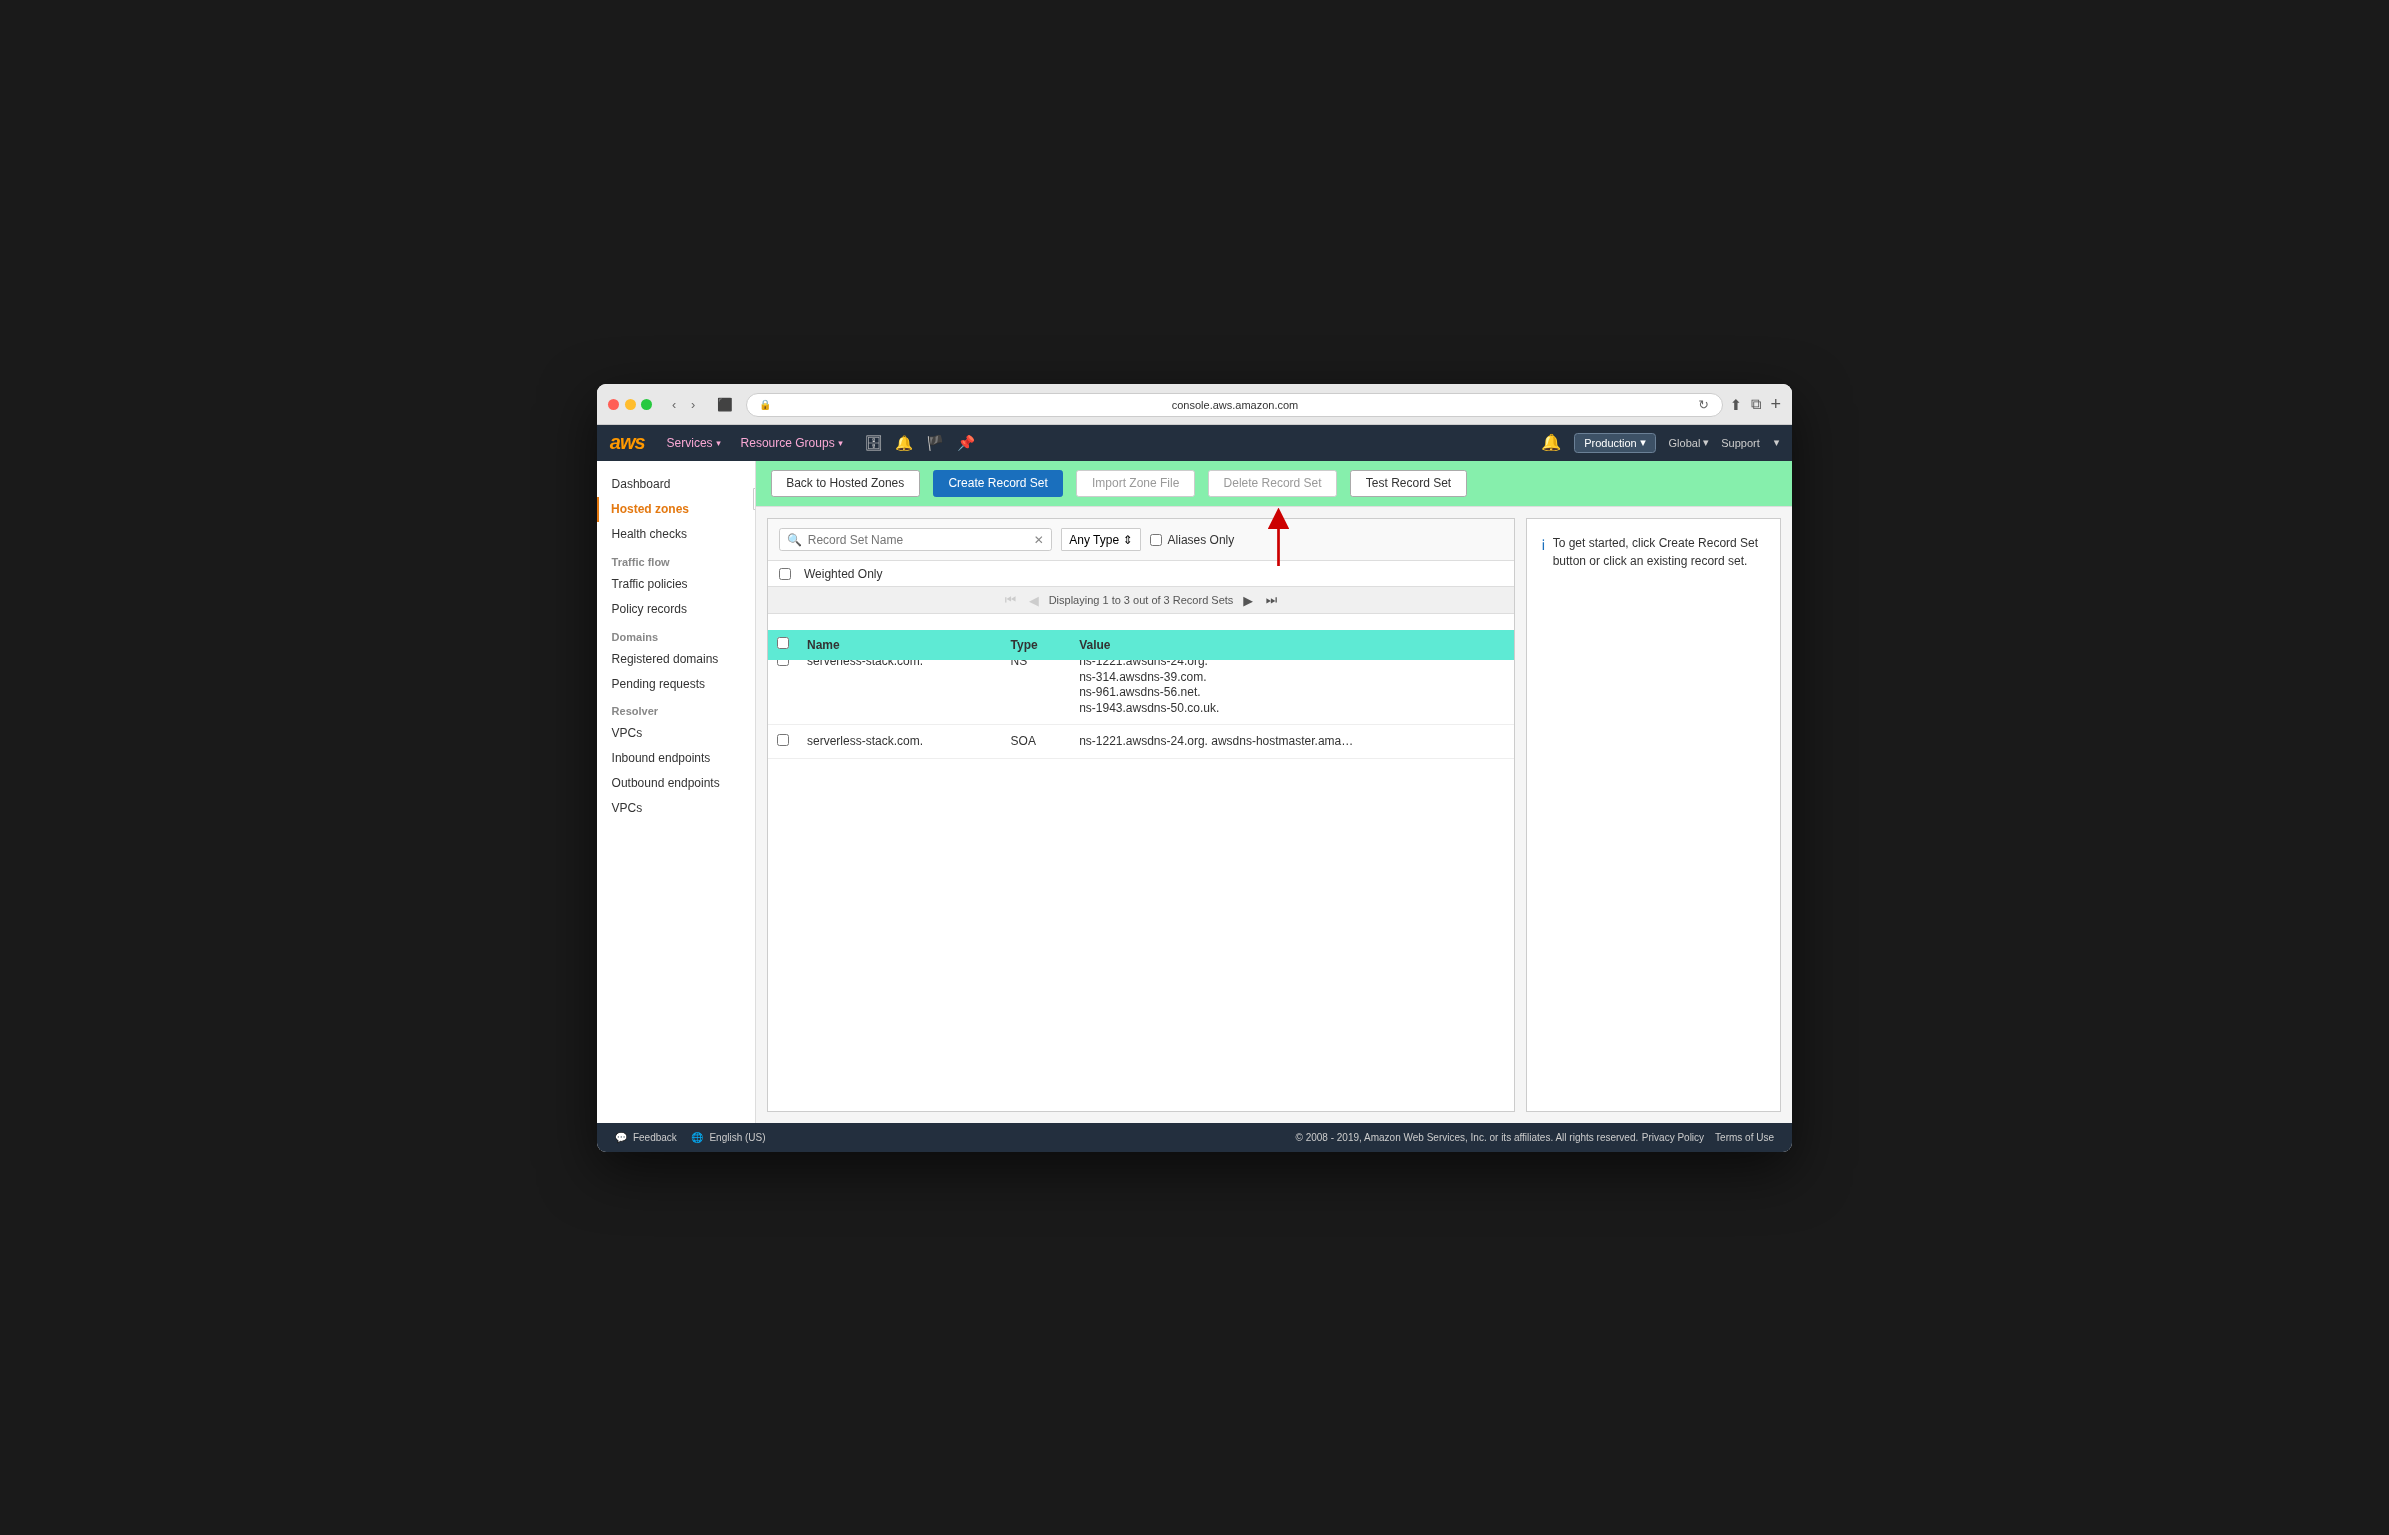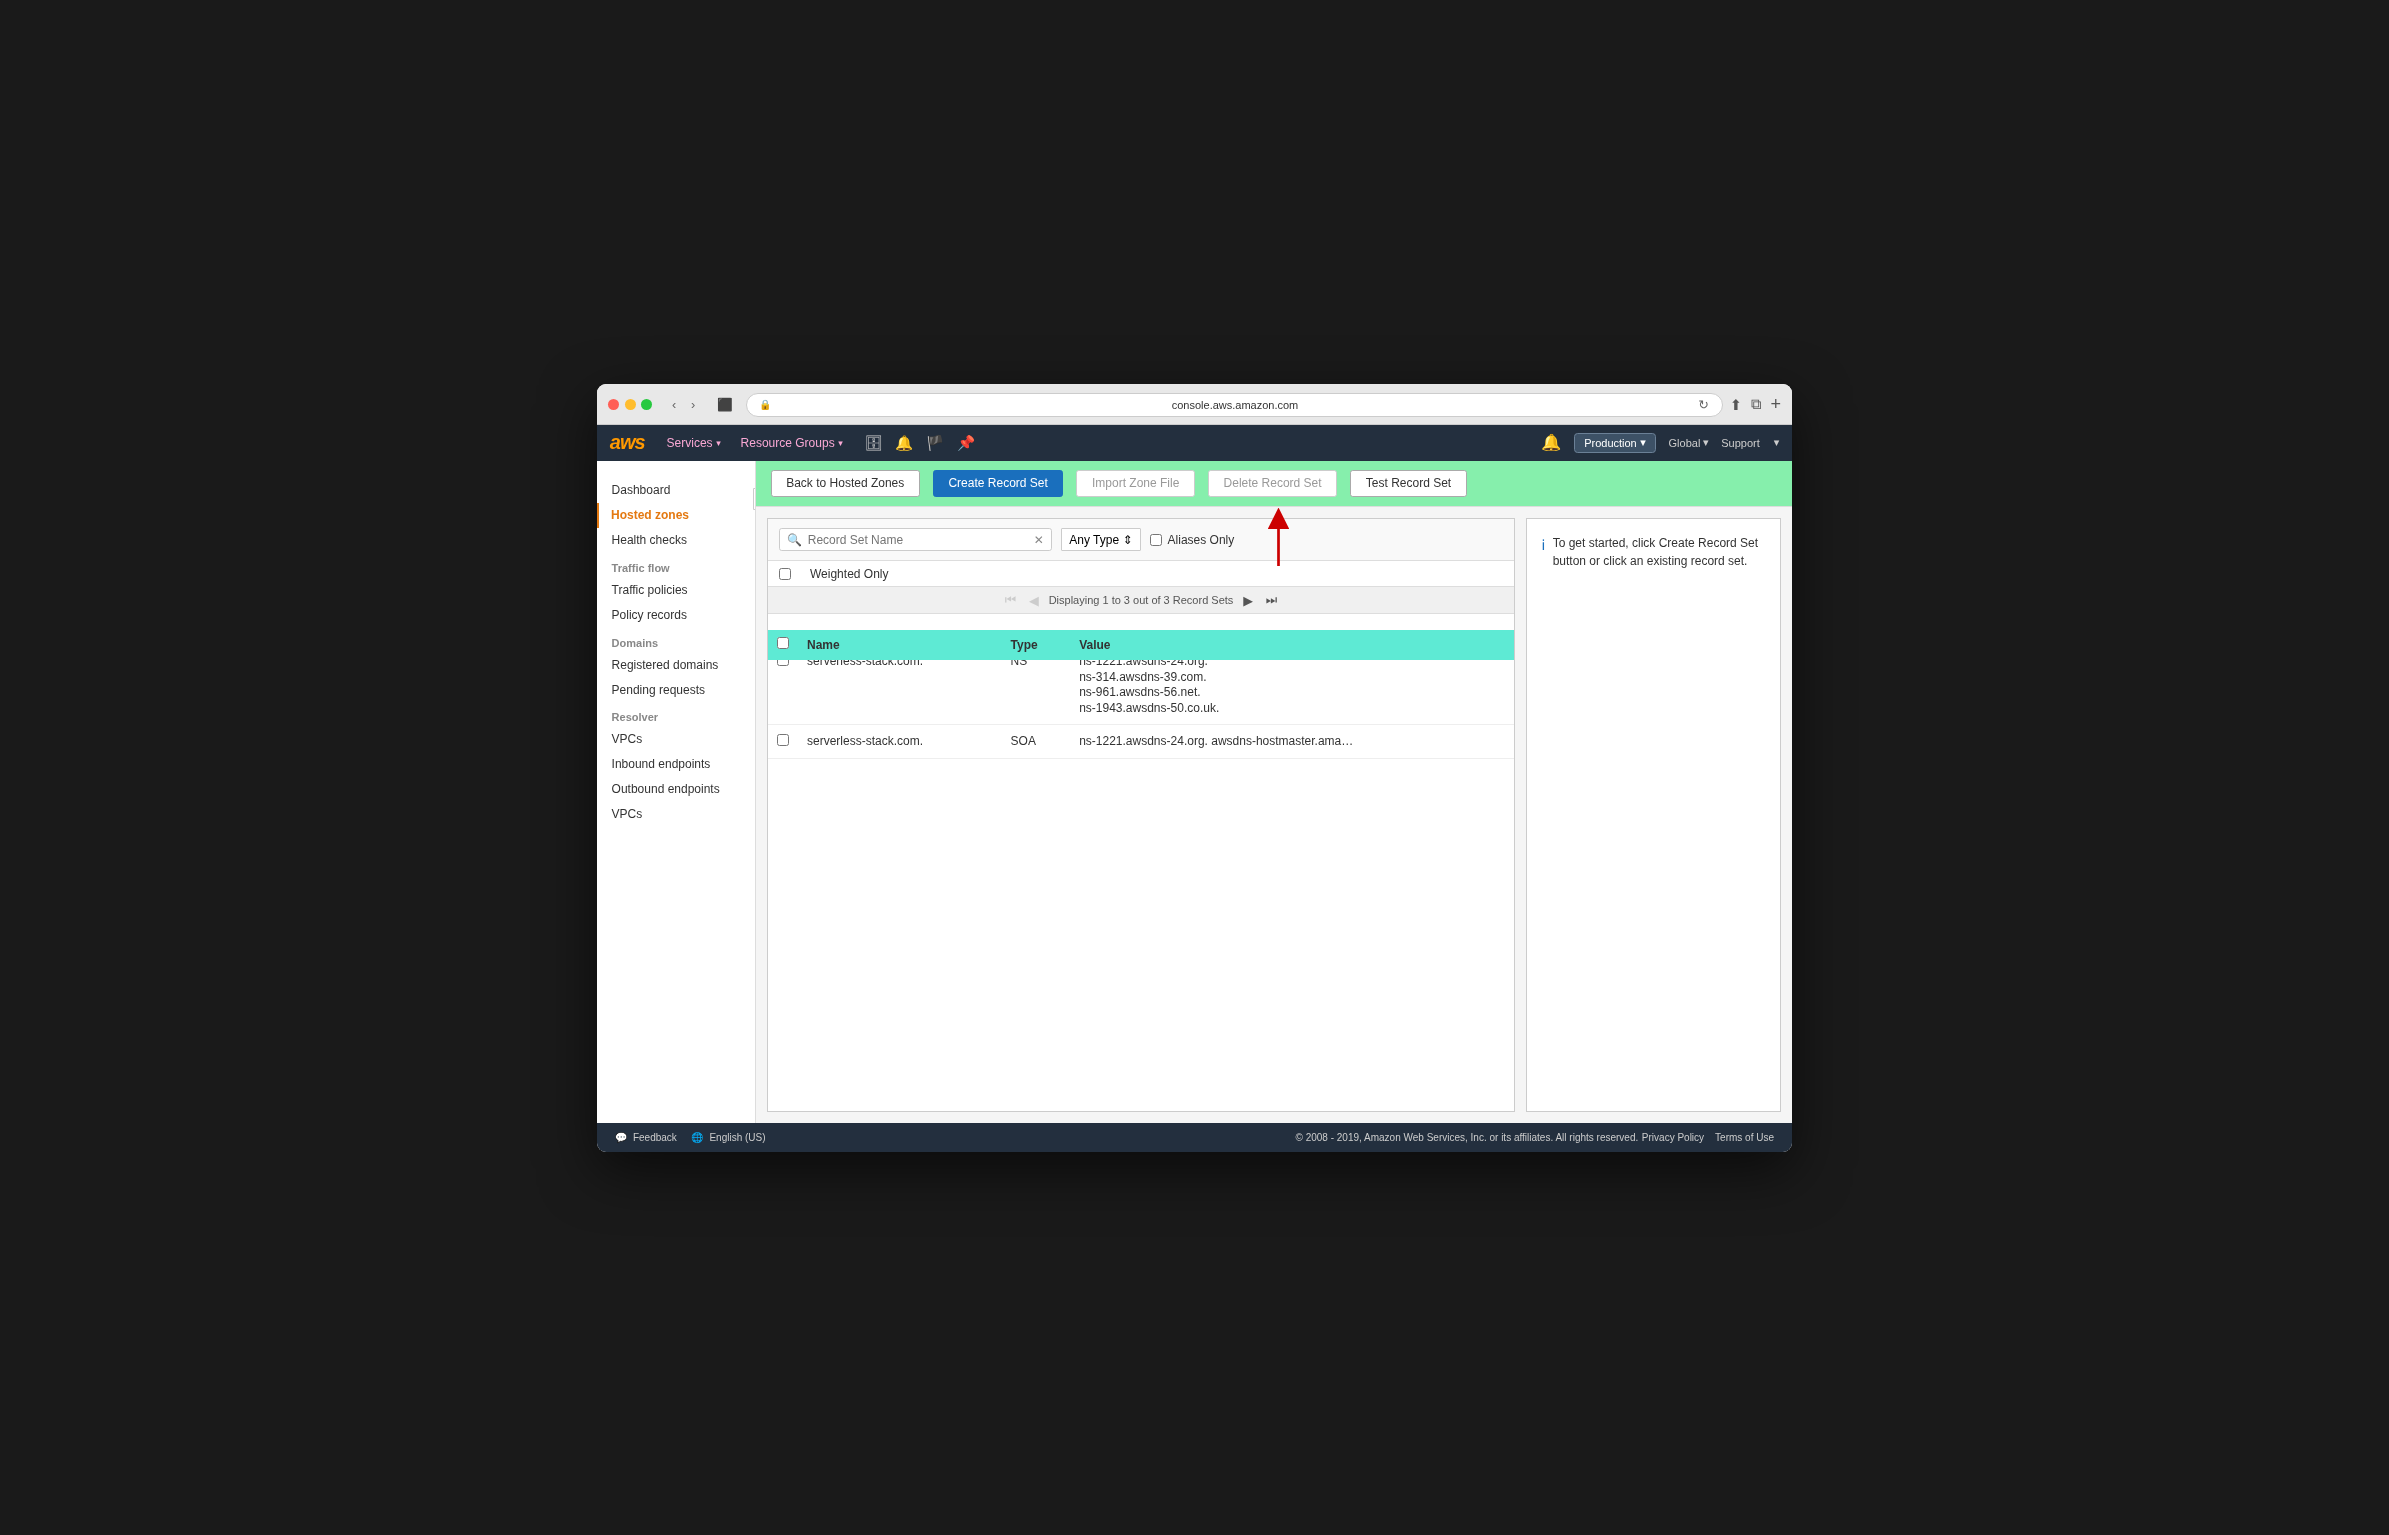--- a/index.html
+++ b/index.html
@@ -199,21 +199,21 @@
       display: flex;
       flex: 1;
       overflow: hidden;
     }
 
     
     .sidebar {
       width: 159px;
       background: #fff;
       border-right: 0.9px solid #ddd;
-      padding: 17px 0;
+      padding: 11px 0;
       flex-shrink: 0;
       overflow-y: auto;
       position: relative;
     }
     .sidebar-collapse-btn {
       position: absolute;
       right: -11px;
       top: 27px;
       width: 12.7px;
       height: 22px;
@@ -359,21 +359,21 @@
       gap: 5.5px;
       font-size: 12px;
       color: #333;
       cursor: pointer;
     }
     .weighted-checkbox-row {
       padding: 5.5px 11px;
       border-bottom: 0.9px solid #ddd;
       display: flex;
       align-items: center;
-      gap: 19px;
+      gap: 13px;
       font-size: 12px;
       color: #333;
     }
 
     
     .pagination-bar {
       padding: 5.5px 11px;
       background: #f0f0f0;
       border-bottom: 0.9px solid #ddd;
       display: flex;

